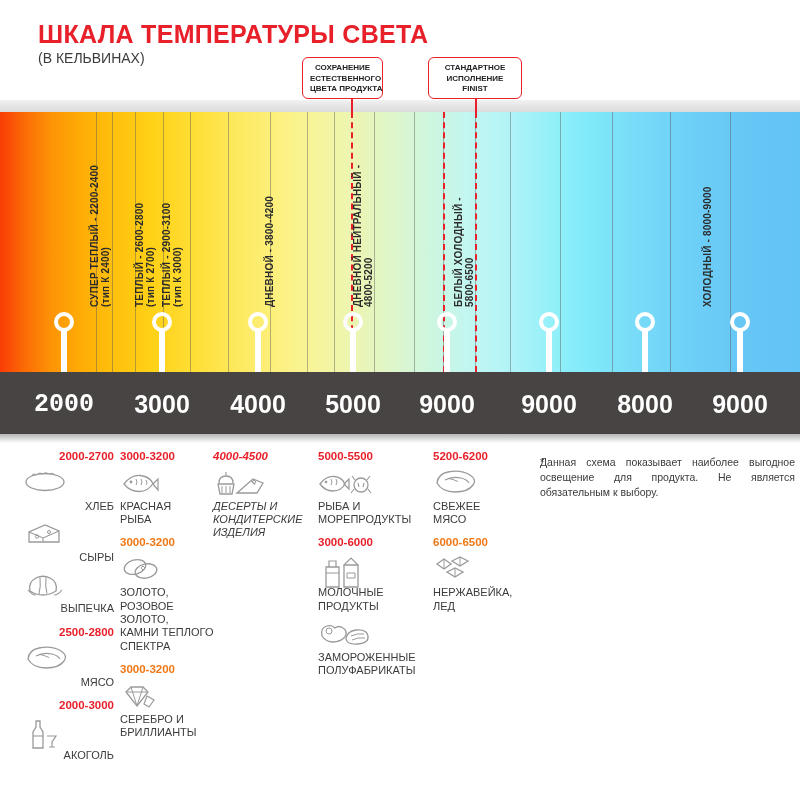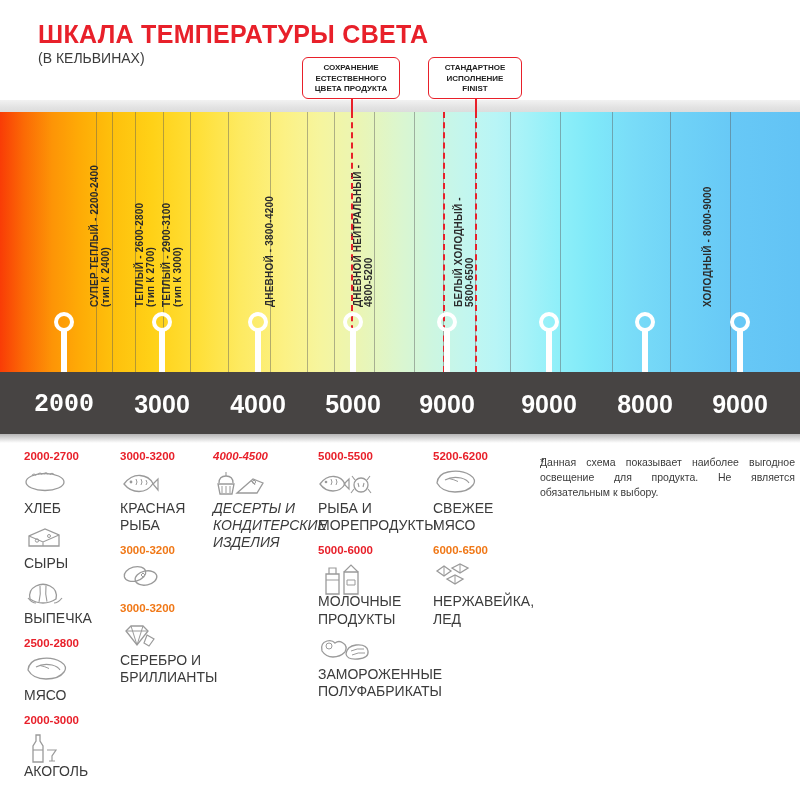--- a/index.html
+++ b/index.html
@@ -129,21 +129,21 @@
   .range{
     font-size:11.5px;font-weight:bold;line-height:1.1;
     margin-bottom:6px;white-space:nowrap;
   }
   .range.red{color:#e8202a;}
   .range.orange{color:#f07817;}
   .item{margin-bottom:7px;}
   .icon{display:block;height:30px;margin-bottom:1px;}
   .icon svg{display:block;}
   .caption{
-    font-size:14px;color:#3b3b3b;line-height:1.22;
+    font-size:11px;color:#3b3b3b;line-height:1.22;
     white-space:pre-line;
   }
 
   
   .footnote{
     position:absolute;left:540px;top:455px;width:255px;
     font-size:10.5px;color:#3b3b3b;line-height:1.42;
   }
   .footnote .star{
     position:absolute;left:0;top:0;font-size:11px;color:#3b3b3b;
@@ -154,21 +154,21 @@
 </style>
 </head>
 <body>
 
 <div class="page">
 
   <div class="title">ШКАЛА ТЕМПЕРАТУРЫ СВЕТА</div>
   <div class="subtitle">(В КЕЛЬВИНАХ)</div>
 
   <div id="callout-layer">
-      <div class="callout" style="left: 302px; top: 57px; width: 98px; height: 42px;">
+      <div class="callout" style="left: 302px; top: 57px; width: 81px; height: 42px;">
         <span>СОХРАНЕНИЕ</span>
         <span>ЕСТЕСТВЕННОГО</span>
         <span>ЦВЕТА ПРОДУКТА</span>
       </div>
       <div class="calloutstem" style="left: 351px; top: 99px; height: 13px;"></div>
       <div class="callout" style="left: 428px; top: 57px; width: 94px; height: 42px;">
         <span>СТАНДАРТНОЕ</span>
         <span>ИСПОЛНЕНИЕ</span>
         <span>FINIST</span>
       </div>
@@ -251,21 +251,21 @@
       <div class="scalenum" style="left: 162px;">3000</div>
       <div class="scalenum" style="left: 258px;">4000</div>
       <div class="scalenum" style="left: 353px;">5000</div>
       <div class="scalenum" style="left: 447px;">9000</div>
       <div class="scalenum" style="left: 549px;">9000</div>
       <div class="scalenum" style="left: 645px;">8000</div>
       <div class="scalenum" style="left: 740px;">9000</div>
     </div>
 
   <div class="legend" id="legend">
-      <div class="col" style="left: 24px; width: 90px;">
+      <div class="col" style="left: 24px; width: 90px; text-align: right;">
         <div class="grp">
           <div class="range red">2000-2700</div>
           <div class="item">
             <span class="icon">
               <svg width="42" height="26" viewBox="0 0 42 26">
                 <ellipse cx="21" cy="13" rx="19" ry="8.5" fill="none" stroke="#9a9a9a" stroke-width="1.3"></ellipse>
                 <path d="M8 6.5q2-3 4 0M14 5.5q2-3 4 0M20 5.2q2-3 4 0M26 5.7q2-3 4 0" fill="none" stroke="#9a9a9a" stroke-width="1.1"></path>
               </svg>
             </span>
             <div class="caption">ХЛЕБ</div>
@@ -338,20 +338,24 @@
         <div class="grp">
           <div class="range orange">3000-3200</div>
           <div class="item">
             <span class="icon">
               <svg width="42" height="26" viewBox="0 0 42 26">
                 <ellipse cx="15" cy="12" rx="11" ry="7" transform="rotate(-15 15 12)" fill="none" stroke="#9a9a9a" stroke-width="1.3"></ellipse>
                 <ellipse cx="26" cy="16" rx="11" ry="7" transform="rotate(-12 26 16)" fill="none" stroke="#9a9a9a" stroke-width="1.3"></ellipse>
                 <path d="M21 13l2-2 2 2-2 2z" fill="none" stroke="#9a9a9a" stroke-width="1"></path>
               </svg>
             </span>
+            <div class="caption">ЗОЛОТО,
+РОЗОВОЕ ЗОЛОТО,
+КАМНИ ТЕПЛОГО
+СПЕКТРА</div>
           </div>
         </div>
         <div class="grp">
           <div class="range orange">3000-3200</div>
           <div class="item">
             <span class="icon">
               <svg width="40" height="28" viewBox="0 0 40 28">
                 <path d="M6 10l5-5h12l5 5-11 14z" fill="none" stroke="#9a9a9a" stroke-width="1.3"></path>
                 <path d="M6 10h22M11 5l6 19M23 5l-6 19" fill="none" stroke="#9a9a9a" stroke-width="1"></path>
                 <path d="M27 14l7 4-5 7-5-3z" fill="none" stroke="#9a9a9a" stroke-width="1.2"></path>
@@ -395,21 +399,21 @@
                 <path d="M13 10q2 3 0 6M18 10q2 3 0 6" fill="none" stroke="#9a9a9a" stroke-width="1"></path>
                 <circle cx="43" cy="16" r="7" fill="none" stroke="#9a9a9a" stroke-width="1.3"></circle>
                 <path d="M37 11l-3-4M49 11l3-4M36 20l-3 4M50 20l3 4M40 14l1 4M46 14l-1 4" fill="none" stroke="#9a9a9a" stroke-width="1.1"></path>
               </svg>
             </span>
             <div class="caption">РЫБА И
 МОРЕПРОДУКТЫ</div>
           </div>
         </div>
         <div class="grp">
-          <div class="range red">5000-6000</div>
+          <div class="range red">3000-6000</div>
           <div class="item">
             <span class="icon">
               <svg width="48" height="34" viewBox="0 0 48 34">
                 <path d="M8 12h13v20H8z" fill="none" stroke="#9a9a9a" stroke-width="1.3"></path>
                 <path d="M11 12V6h7v6" fill="none" stroke="#9a9a9a" stroke-width="1.2"></path>
                 <path d="M8 18h13" fill="none" stroke="#9a9a9a" stroke-width="1"></path>
                 <path d="M26 10h14v22H26z" fill="none" stroke="#9a9a9a" stroke-width="1.3"></path>
                 <path d="M26 10l7-7 7 7" fill="none" stroke="#9a9a9a" stroke-width="1.2"></path>
                 <path d="M29 18h8v5h-8z" fill="none" stroke="#9a9a9a" stroke-width="1"></path>
               </svg>

